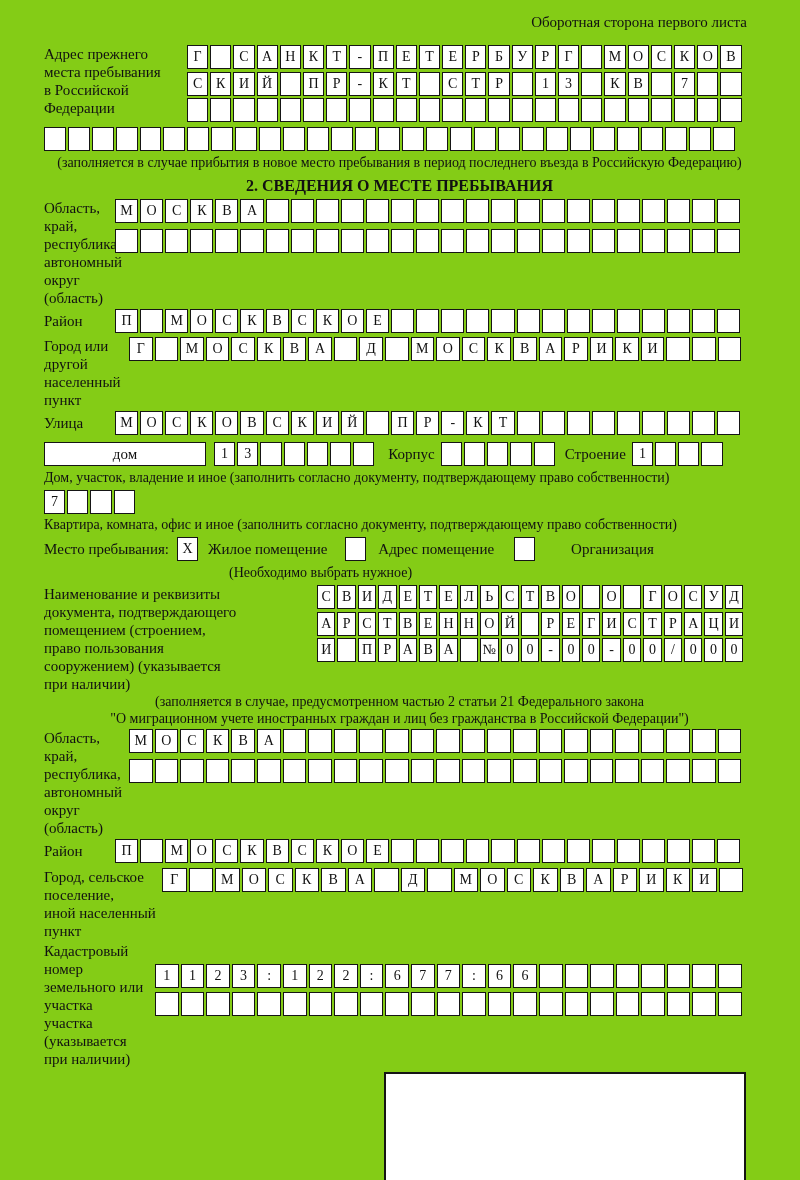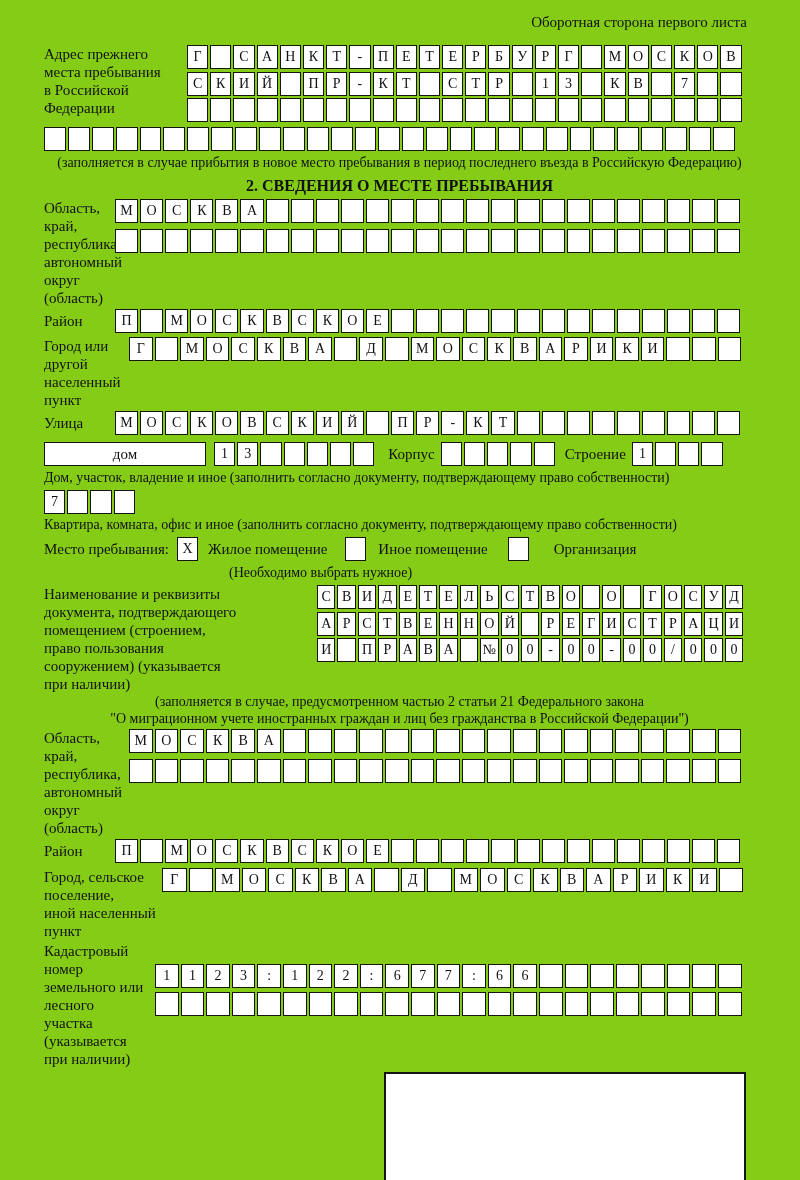--- a/index.html
+++ b/index.html
@@ -32,21 +32,21 @@
   .mt2{margin-top:2px}.mt3{margin-top:3px}.mt4{margin-top:4px}.mt10{margin-top:10px}
   .widebox{flex:none;height:22px;border:1.5px solid #151515;text-align:center;
            font-size:15px;line-height:22px;background:#fff;}
   .house-box{width:160px;margin-right:8px;}
   .apt-box{width:195px;margin-right:7px;}
   .inline-label{font-size:15px;line-height:25px;flex:none;}
   .chk{flex:none;width:19px;height:22px;border:1.5px solid #151515;margin-top:0;
        font-size:14px;line-height:22px;text-align:center;background:#fff;}
   .chkrow{display:flex;align-items:flex-start;}
   .gap8{margin-left:8px}.gap10{margin-left:10px}.gap12{margin-left:12px}.gap14{margin-left:14px}
-  .gap18{margin-left:18px}.gap20{margin-left:20px}.gap25{margin-left:25px}.gap6{margin-left:6px}
+  .gap18{margin-left:18px}.gap20{margin-left:20px}.gap25{margin-left:36px}.gap6{margin-left:6px}
   .cells-offset22{margin-top:22px;}
   .stamp-wrap{width:380px;margin:4px 0 0 auto;text-align:center;}
   .stamp-box{width:358px;height:176px;border:2px solid #151515;margin:0 auto 6px auto;background:#fff;}
 </style>
 </head>
 <body>
 
 <div class="page">
 
   <div class="side-note">Оборотная сторона первого листа</div>
@@ -377,21 +377,21 @@
         <span class="cell"></span>
       </div>
   </div>
   <div class="caption mt2">Квартира, комната, офис и иное (заполнить согласно документу, подтверждающему право собственности)</div>
 
   <div class="chkrow mt4">
     <div class="inline-label">Место пребывания:</div>
     <div class="chk gap8">X</div>
     <div class="inline-label gap10">Жилое помещение</div>
     <div class="chk gap18"></div>
-    <div class="inline-label gap12">Иное помещение</div>
+    <div class="inline-label gap12">Адрес помещение</div>
     <div class="chk gap20"></div>
     <div class="inline-label gap25">Организация</div>
   </div>
   <div class="caption mt2" style="margin-left:185px">(Необходимо выбрать нужное)</div>
 
   <div class="frow mt4">
     <div class="flabel lw273">
         <div>Наименование и реквизиты</div>
         <div>документа, подтверждающего</div>
         <div>помещением (строением,</div>
@@ -600,21 +600,21 @@
           <span class="cell">К</span>
           <span class="cell">И</span>
           <span class="cell"></span>
         </div>
       </div>
   </div>
 
   <div class="frow mt2">
     <div class="flabel lw111">
         <div>Кадастровый номер</div>
-        <div>земельного или лесного</div>
+        <div>земельного или участка</div>
         <div>участка (указывается</div>
         <div>при наличии)</div>
       </div>
     <div class="cellcol cells-offset22">
       <div class="cellrow cw216">
           <span class="cell">1</span>
           <span class="cell">1</span>
           <span class="cell">2</span>
           <span class="cell">3</span>
           <span class="cell">:</span>

